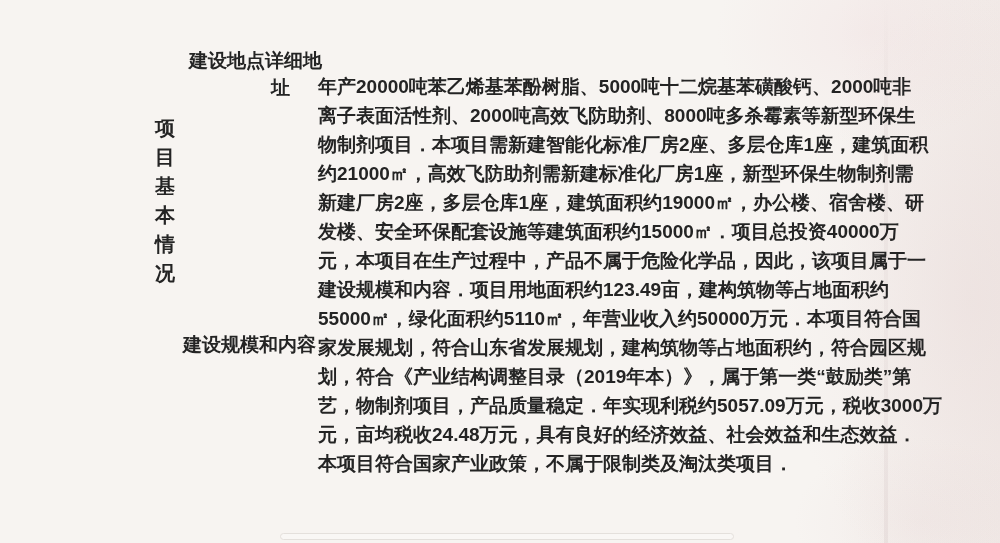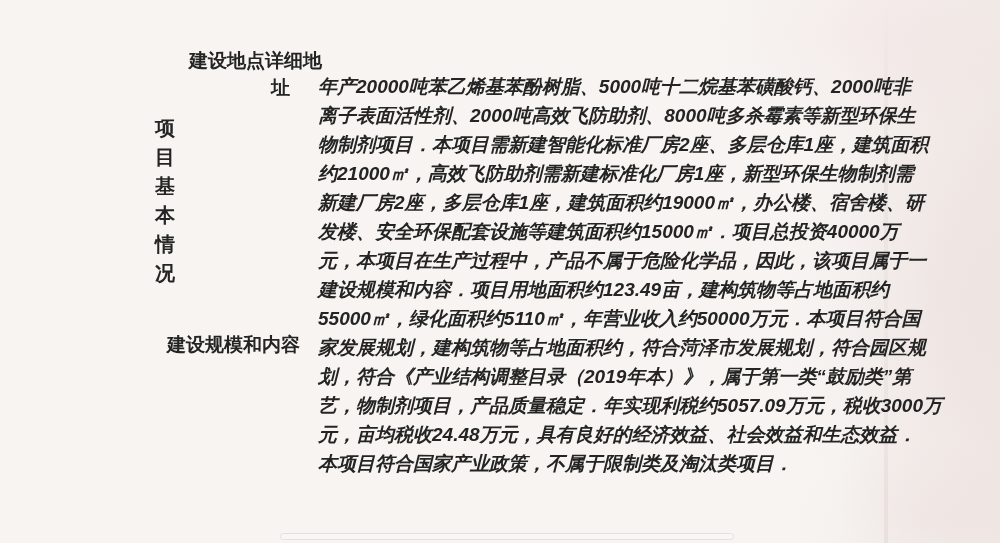--- a/index.html
+++ b/index.html
@@ -47,33 +47,32 @@
   }
   .cell-label {
     position: absolute;
     font-size: 19px;
     line-height: 28px;
     white-space: nowrap;
     margin-top: 43px;
   }
   .label-address-1 { left: 189px; top: 4px; }
   .label-address-2 { left: 271px; top: 31px; }
-  .label-scale     { left: 167px; top: 288px; }
+  .label-scale     { left: 183px; top: 288px; }
   .content {
     position: absolute;
     left: 318px;
     top: 72px;
     width: 640px;
   }
   .content-line {
     height: 29px;
     line-height: 29px;
     font-size: 19px;
     white-space: nowrap;
-    font-style: italic;
   }
   .next-row-divider {
     position: absolute;
     left: 280px;
     top: 533px;
     width: 452px;
     height: 5px;
     border: 1px solid #e4e0dc;
     border-radius: 4px;
     background: #f9f7f5;
@@ -104,21 +103,21 @@
   <div class="content">
       <div class="content-line">年产20000吨苯乙烯基苯酚树脂、5000吨十二烷基苯磺酸钙、2000吨非</div>
       <div class="content-line">离子表面活性剂、2000吨高效飞防助剂、8000吨多杀霉素等新型环保生</div>
       <div class="content-line">物制剂项目．本项目需新建智能化标准厂房2座、多层仓库1座，建筑面积</div>
       <div class="content-line">约21000㎡，高效飞防助剂需新建标准化厂房1座，新型环保生物制剂需</div>
       <div class="content-line">新建厂房2座，多层仓库1座，建筑面积约19000㎡，办公楼、宿舍楼、研</div>
       <div class="content-line">发楼、安全环保配套设施等建筑面积约15000㎡．项目总投资40000万</div>
       <div class="content-line">元，本项目在生产过程中，产品不属于危险化学品，因此，该项目属于一</div>
       <div class="content-line">建设规模和内容．项目用地面积约123.49亩，建构筑物等占地面积约</div>
       <div class="content-line">55000㎡，绿化面积约5110㎡，年营业收入约50000万元．本项目符合国</div>
-      <div class="content-line">家发展规划，建构筑物等占地面积约，符合菏泽市发展规划，符合园区规</div>
+      <div class="content-line">家发展规划，符合山东省发展规划，建构筑物等占地面积约，符合园区规</div>
       <div class="content-line">划，符合《产业结构调整目录（2019年本）》，属于第一类“鼓励类”第</div>
       <div class="content-line">艺，物制剂项目，产品质量稳定．年实现利税约5057.09万元，税收3000万</div>
       <div class="content-line">元，亩均税收24.48万元，具有良好的经济效益、社会效益和生态效益．</div>
       <div class="content-line">本项目符合国家产业政策，不属于限制类及淘汰类项目．</div>
     </div>
 
   <div class="next-row-divider"></div>
 
 </div>
 

